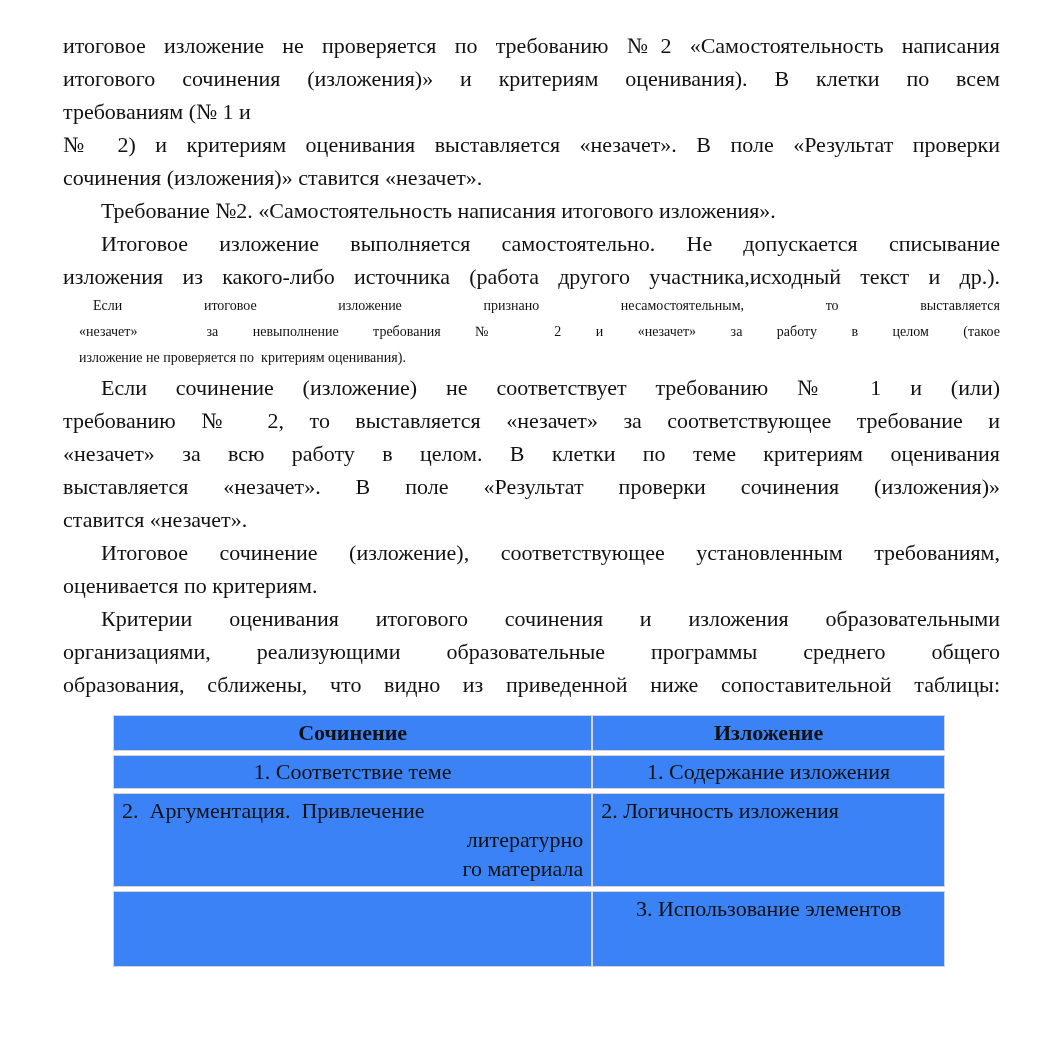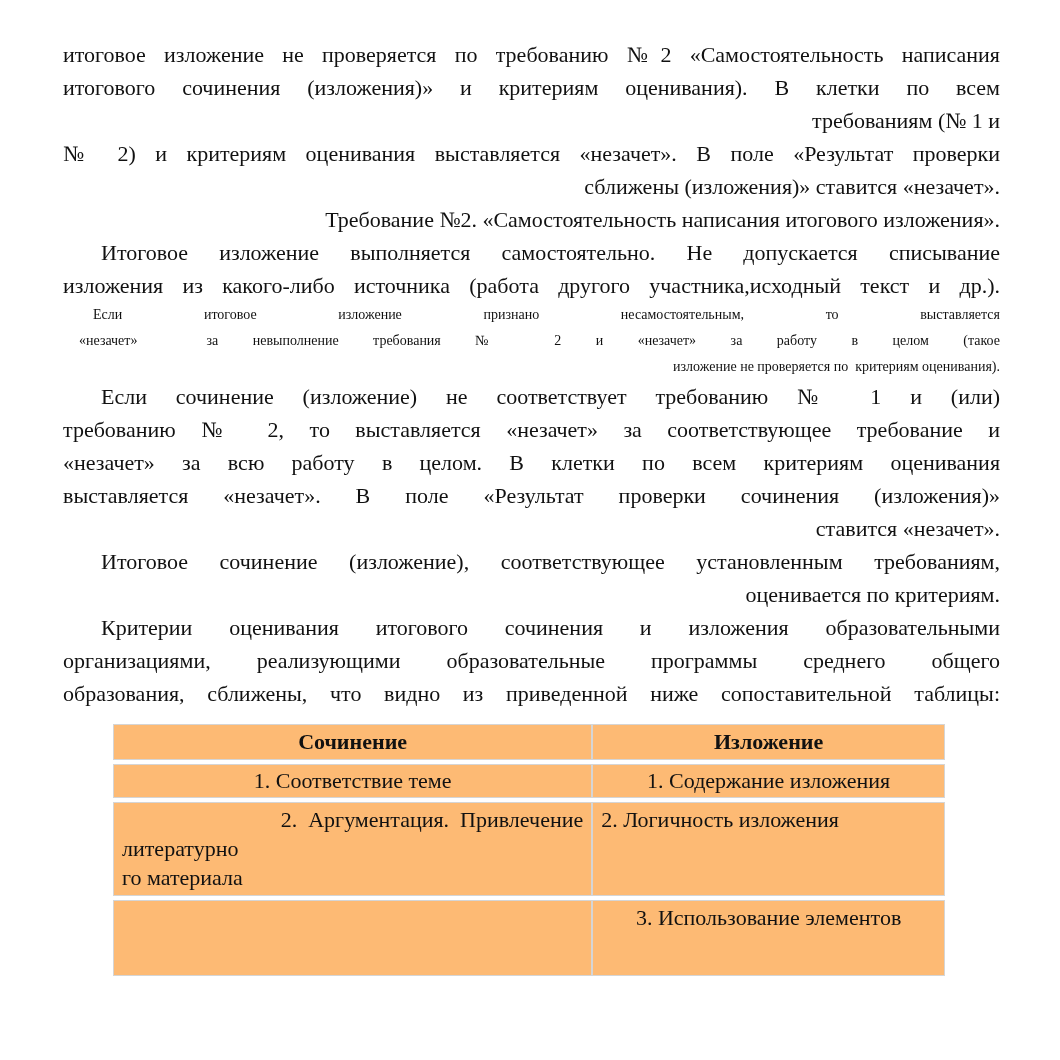--- a/index.html
+++ b/index.html
@@ -11,60 +11,60 @@
     width: 1060px;
     height: 1060px;
     overflow: hidden;
     font-family: "Liberation Serif", "DejaVu Serif", serif;
     color: #111111;
   }
   .page {
     box-sizing: border-box;
     width: 1060px;
     height: 1060px;
-    padding: 38px 60px 0 63px;
+    padding: 29px 60px 0 63px;
     overflow: hidden;
     background: #ffffff;
   }
   .para {
     font-size: 22px;
     line-height: 33px;
     margin: 0;
   }
   .para-tight {
     font-size: 14px;
     line-height: 26px;
     margin: 0 0 0 16px;
   }
   .ln {
     text-align: justify;
     text-align-last: justify;
   }
-  .ln-left   { text-align: right; }
-  .ln-right  { }
-  .ln-center { text-align: left; }
+  .ln-left   { text-align: left; }
+  .ln-right  { text-align: right; }
+  .ln-center { text-align: right; }
   .indent    { text-indent: 38px; }
   .indent-sm { text-indent: 14px; }
 
   .table-wrap {
     margin: 10px 0 0 50px;
     width: 832px;
   }
   table.cmp {
     width: 100%;
     table-layout: fixed;
     border-collapse: separate;
     border-spacing: 0 4px;
     font-size: 22px;
   }
   table.cmp col.c1 { width: 57.6%; }
   table.cmp col.c2 { width: 42.4%; }
   table.cmp th, table.cmp td {
     border: 1.5px solid #d5d5d5;
-    background: #fdba74;
+    background: #3b82f6;
     vertical-align: top;
     padding: 2px 8px;
     overflow: hidden;
   }
   table.cmp th {
     font-weight: bold;
     text-align: center;
     height: 30px;
     line-height: 30px;
   }
@@ -78,21 +78,21 @@
 </head>
 <body>
 
 <div class="page">
 
   <div class="para">
     <div class="ln">итоговое изложение не проверяется по требованию №2 «Самостоятельность написания</div>
     <div class="ln">итогового сочинения (изложения)» и критериям оценивания). В клетки по всем</div>
     <div class="ln-left">требованиям (№ 1 и</div>
     <div class="ln">№ 2) и критериям оценивания выставляется «незачет». В поле «Результат проверки</div>
-    <div class="ln-left">сближены (изложения)» ставится «незачет».</div>
+    <div class="ln-left">сочинения (изложения)» ставится «незачет».</div>
   </div>
 
   <div class="para">
     <div class="ln-left indent">Требование №2. «Самостоятельность написания итогового изложения».</div>
   </div>
 
   <div class="para">
     <div class="ln indent">Итоговое изложение выполняется самостоятельно. Не допускается списывание</div>
     <div class="ln">изложения из какого-либо источника (работа другого участника,исходный текст и др.).</div>
   </div>
@@ -100,21 +100,21 @@
   <div class="para-tight">
     <div class="ln indent-sm">Если итоговое изложение признано несамостоятельным, то выставляется</div>
     <div class="ln">«незачет»&nbsp; за невыполнение требования № 2 и «незачет» за работу в целом (такое</div>
     <div class="ln-left">изложение не проверяется по&nbsp; критериям оценивания).</div>
   </div>
 
 
   <div class="para">
     <div class="ln indent">Если сочинение (изложение) не соответствует требованию № 1 и (или)</div>
     <div class="ln">требованию № 2, то выставляется «незачет» за соответствующее требование и</div>
-    <div class="ln">«незачет» за всю работу в целом. В клетки по всем критериям оценивания</div>
+    <div class="ln">«незачет» за всю работу в целом. В клетки по теме критериям оценивания</div>
     <div class="ln">выставляется «незачет». В поле «Результат проверки сочинения (изложения)»</div>
     <div class="ln-left">ставится «незачет».</div>
   </div>
 
   <div class="para">
     <div class="ln indent">Итоговое сочинение (изложение), соответствующее установленным требованиям,</div>
     <div class="ln-left">оценивается по критериям.</div>
   </div>
 
   <div class="para">

